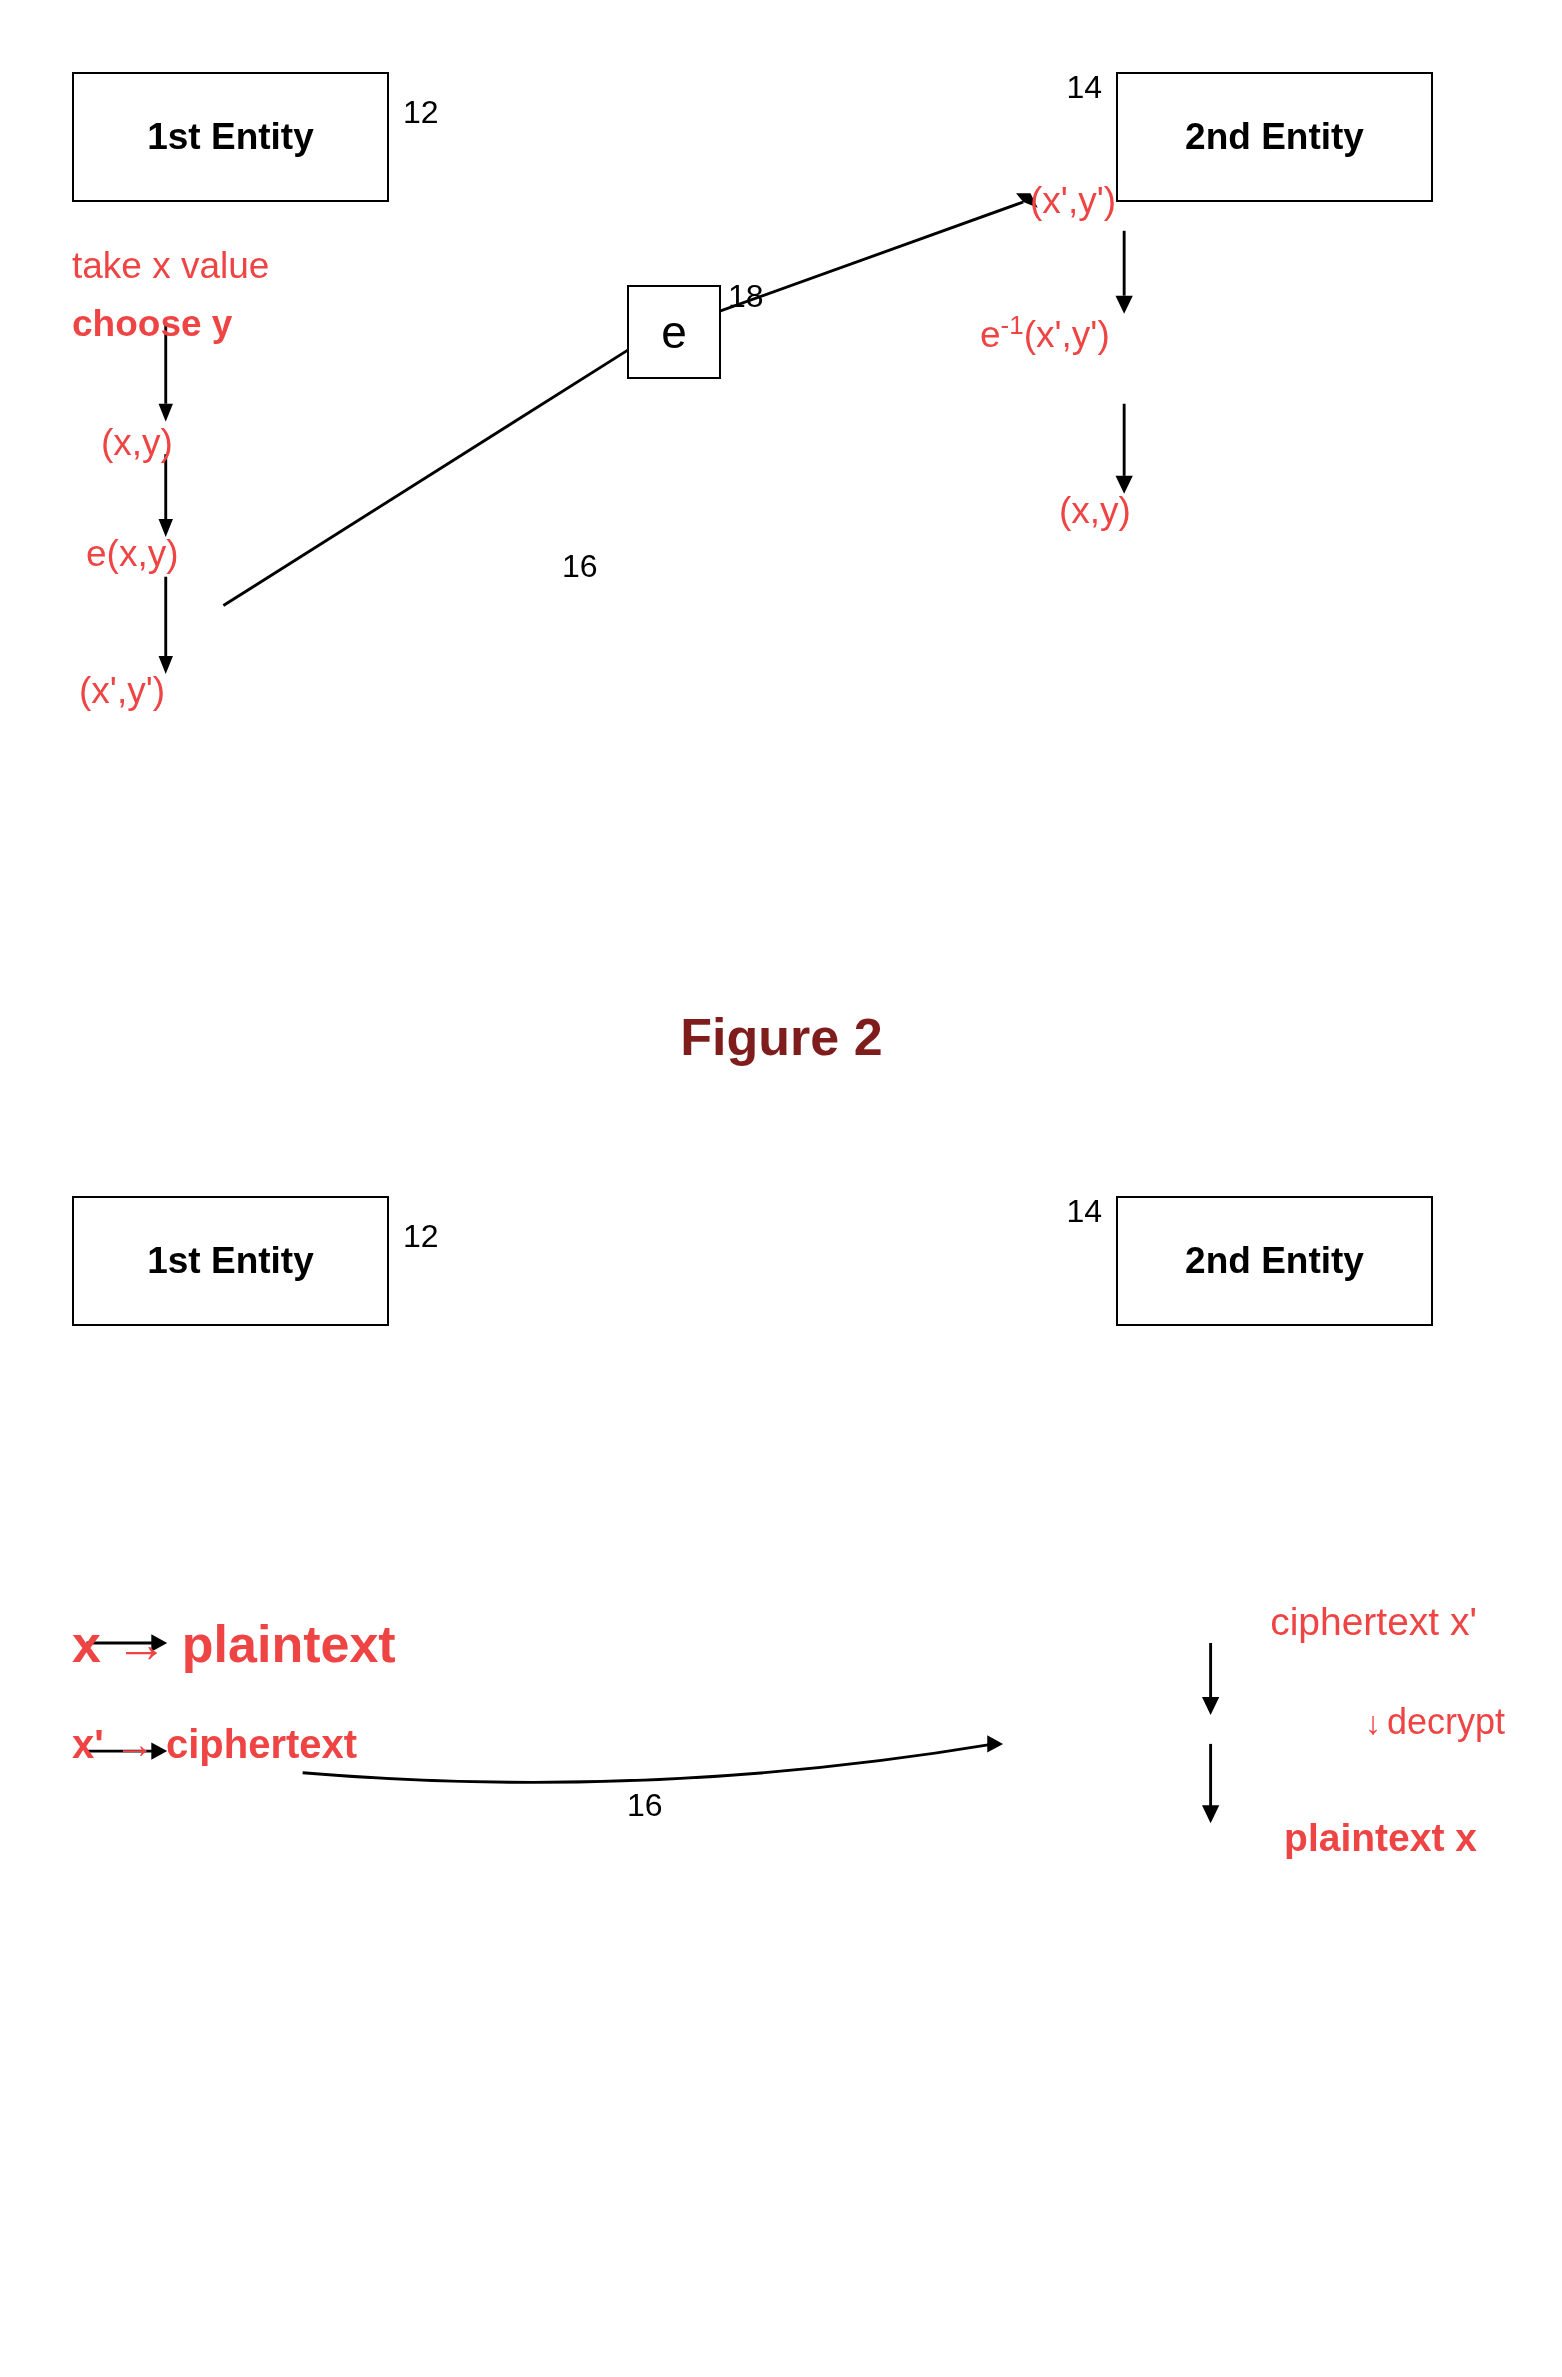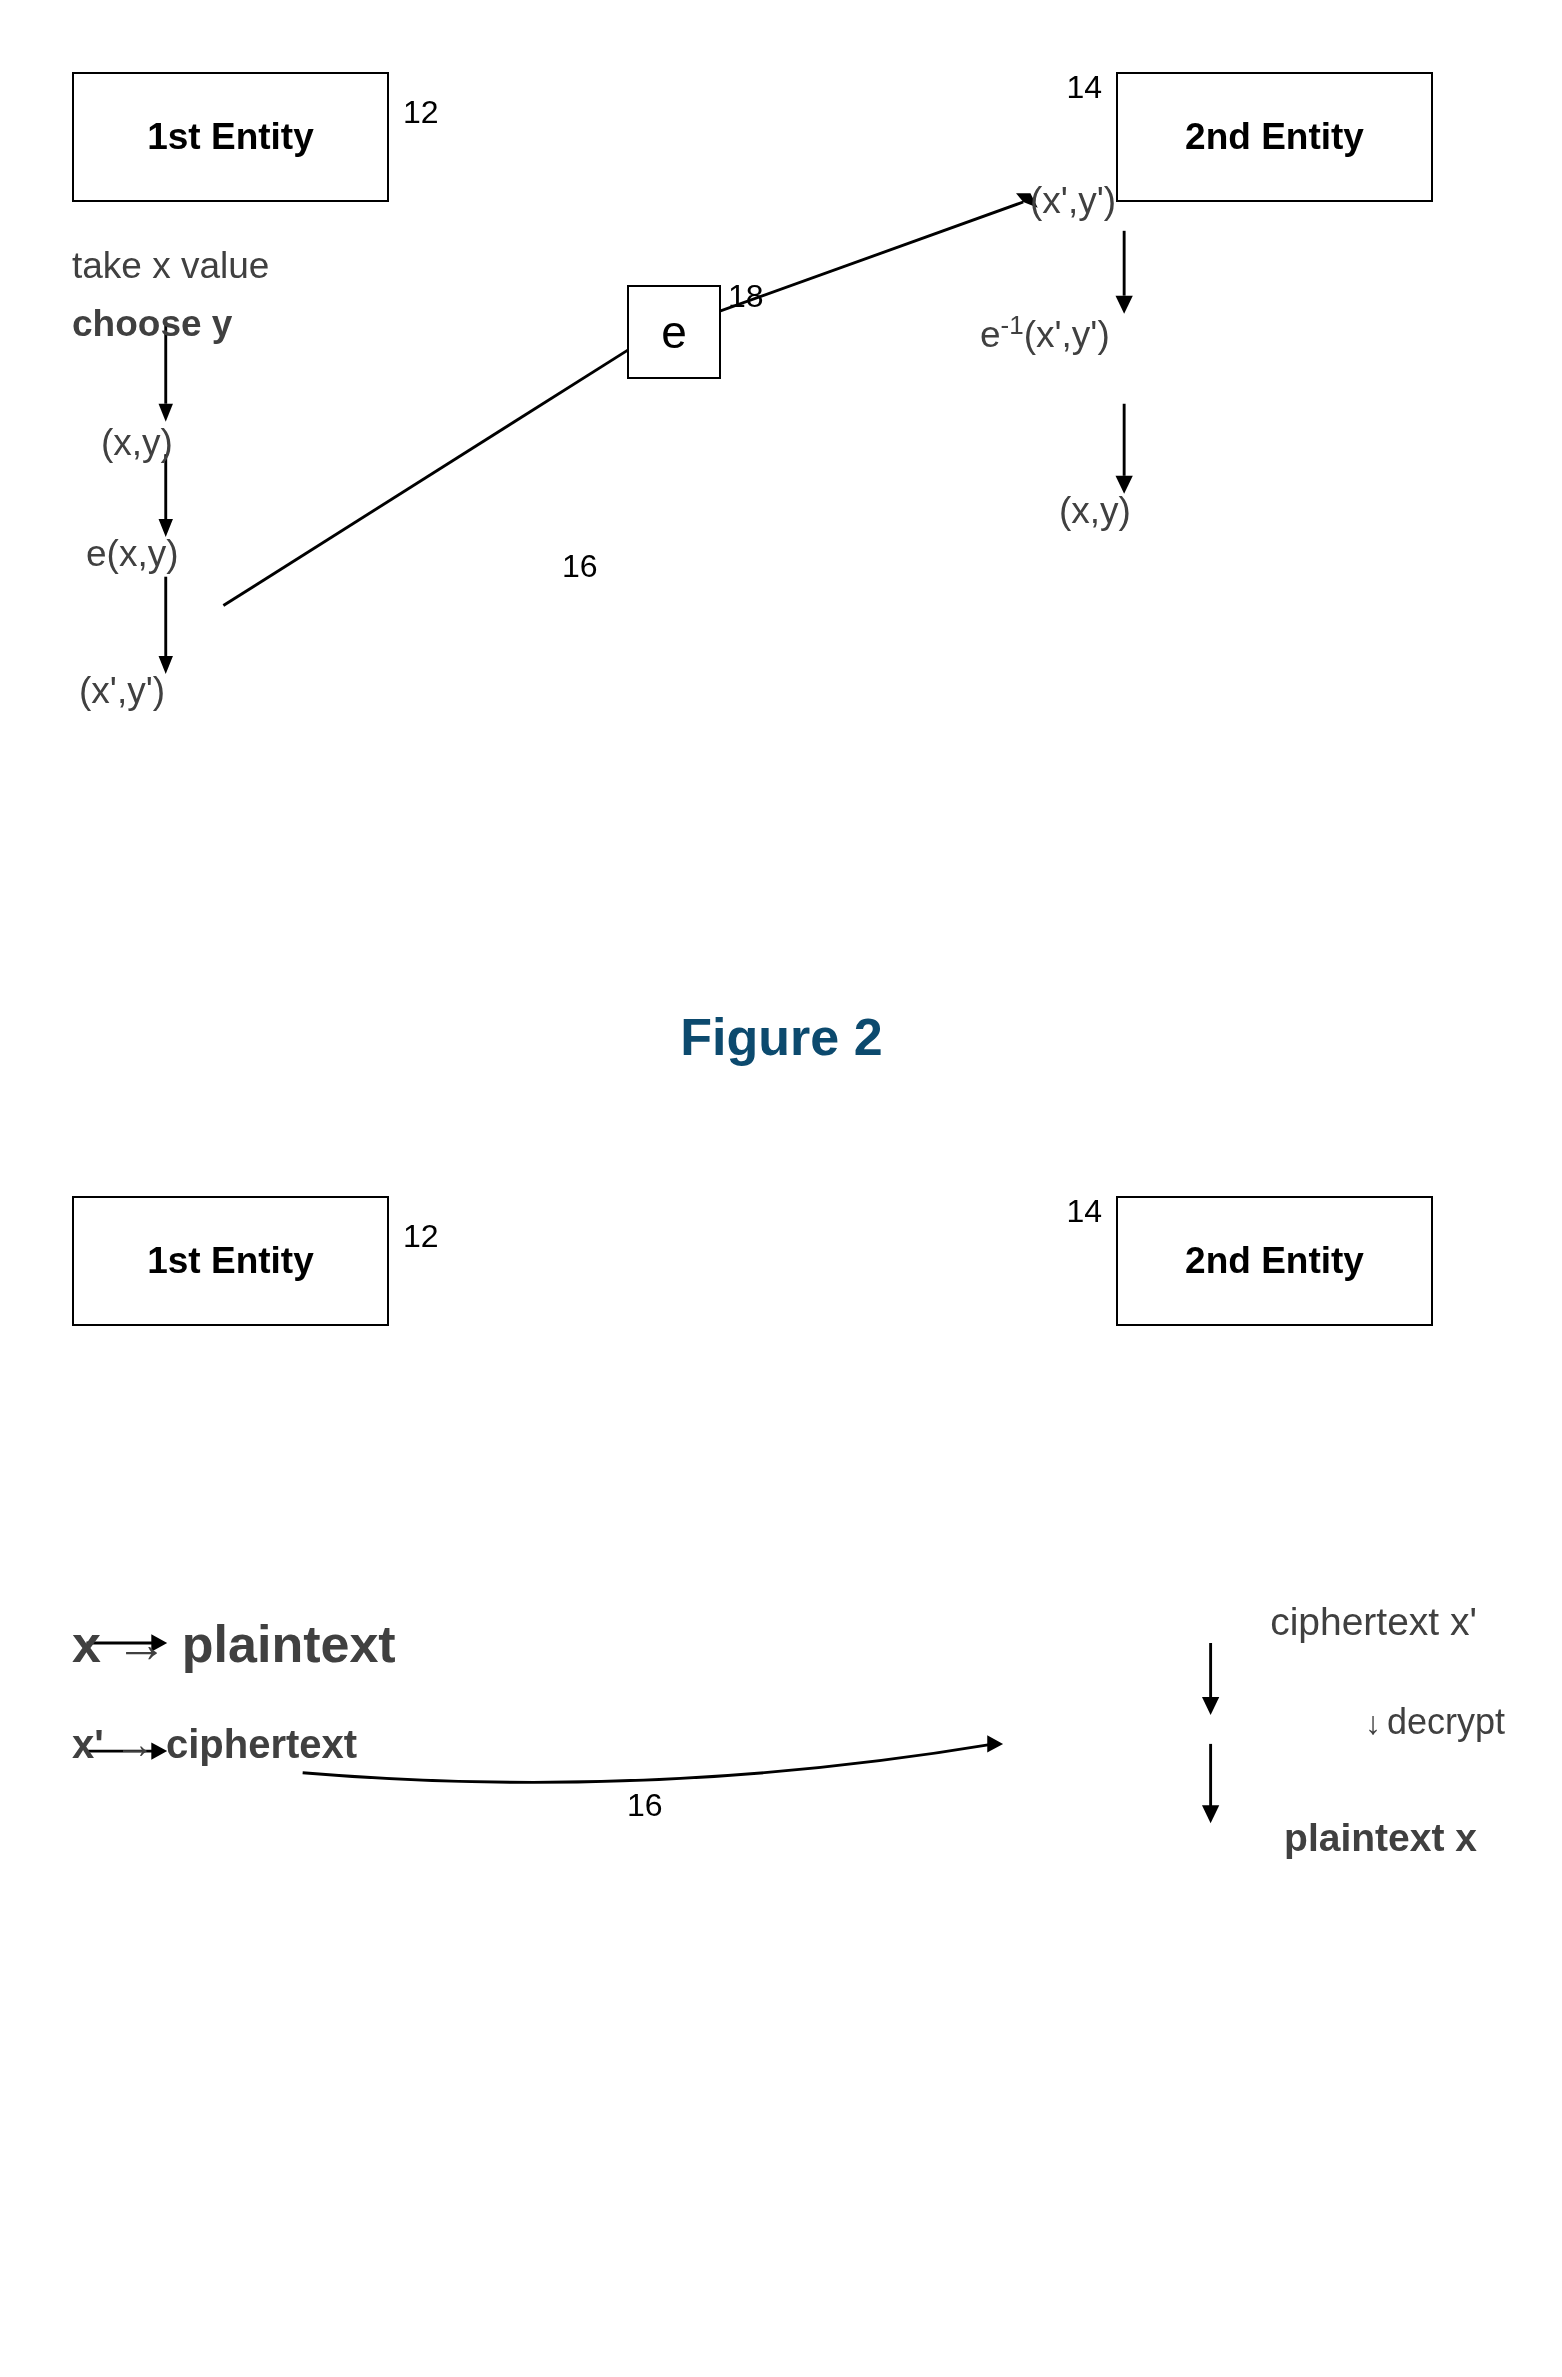--- a/index.html
+++ b/index.html
@@ -64,21 +64,21 @@
     .ref-num {
       position: absolute;
       font-size: 32px;
       color: #000;
     }
 
     
     .text-label {
       position: absolute;
       font-size: 37px;
-      color: #404040;
+      color: #ef4444;
       white-space: nowrap;
     }
 
     
     .e-box {
       position: absolute;
       border: 2.2px solid #000;
       width: 94px;
       height: 94px;
       display: flex;
@@ -87,21 +87,21 @@
       background: #fff;
       font-size: 46px;
       font-weight: normal;
     }
 
     
     .figure-caption {
       position: absolute;
       font-size: 52px;
       font-weight: bold;
-      color: #0c4a6e;
+      color: #7f1d1d;
       text-align: center;
       width: 100%;
     }
 
     
     .fig3 {
       position: absolute;
       top: 1153px;
       left: 0;
       width: 1563px;

